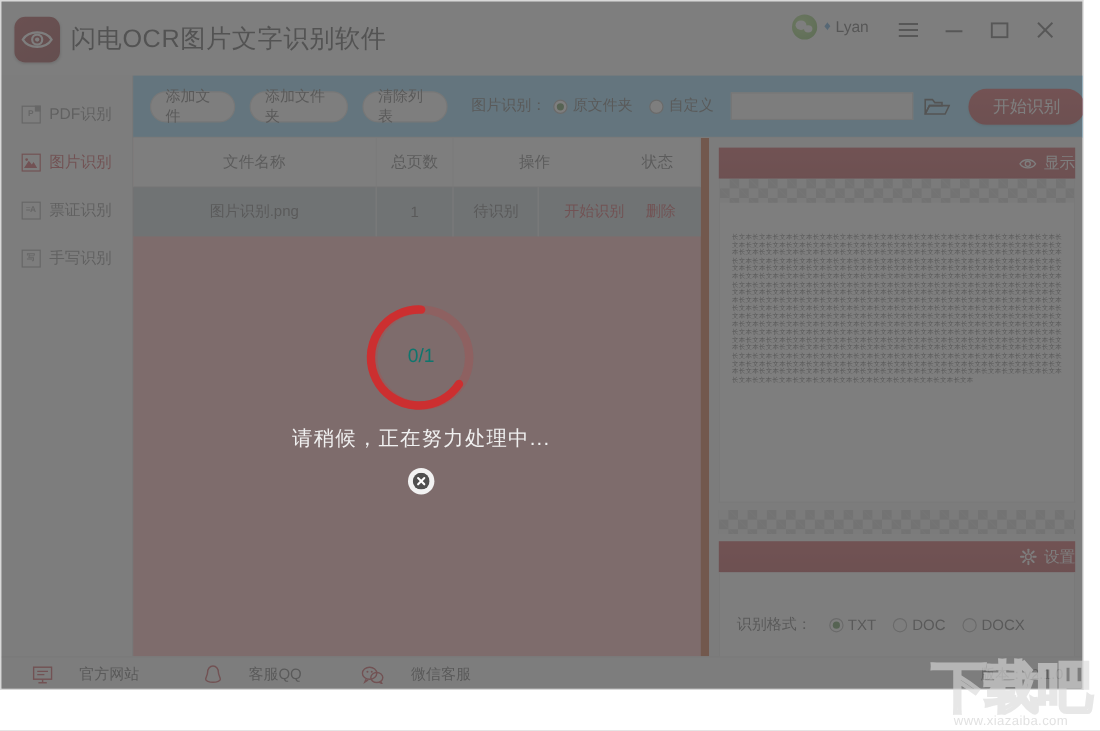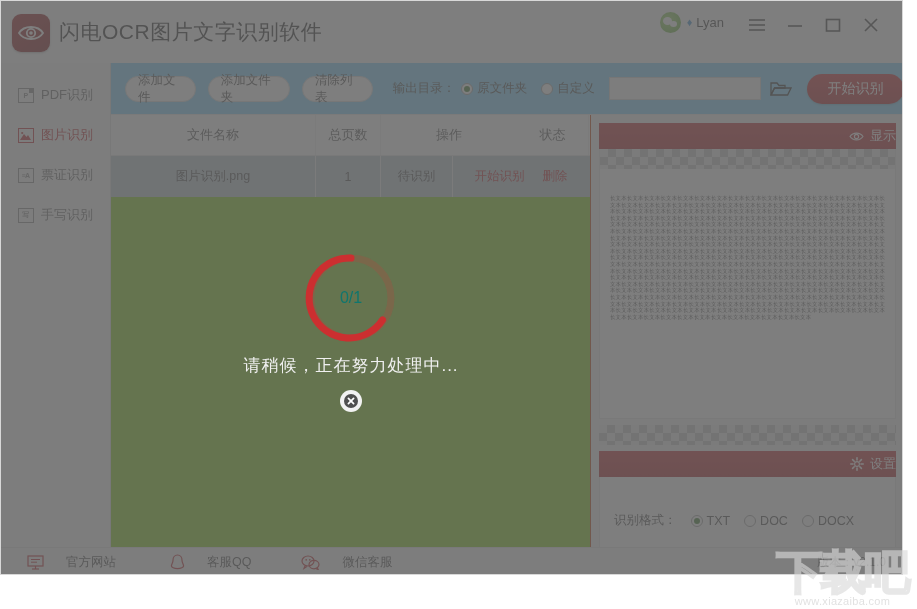--- a/index.html
+++ b/index.html
@@ -130,21 +130,21 @@
     width:108px;height:30px;border-radius:15px;
     background:linear-gradient(180deg,#c8282e,#ab1c22);
     color:#fff;font-size:14px;
     display:flex;align-items:center;justify-content:center;
     cursor:default;box-shadow:0 1px 2px rgba(0,0,0,.18);
   }
 
   
   .table-area{
     position:absolute;left:110px;top:114px;width:480px;height:432px;
-    background:#84cc16;border-right:1px solid #c2410c;box-sizing:border-box;
+    background:#fca5a5;border-right:7px solid #c2410c;box-sizing:border-box;
   }
   .thead{
     display:flex;height:40px;align-items:center;
     border-bottom:1px solid #e7e7e7;background:#fdfdfd;
     font-size:13px;color:#555;
   }
   .th{display:flex;align-items:center;justify-content:center;height:100%;box-sizing:border-box;}
   .c-name{width:205px;border-right:1px solid #ededed;}
   .c-pages{width:65px;border-right:1px solid #ededed;}
   .c-state{width:72px;border-right:1px solid #ededed;}
@@ -320,21 +320,21 @@
       </span>
       <span>手写识别</span>
     </div>
 
   </div>
 
   <div class="toolbar">
     <div class="tb-btn">添加文件</div>
     <div class="tb-btn">添加文件夹</div>
     <div class="tb-btn">清除列表</div>
-    <span class="tb-label">输出目录：</span>
+    <span class="tb-label">图片识别：</span>
 
     <div class="radio-wrap">
       <span class="radio on"></span>
       <span class="radio-lbl">原文件夹</span>
     </div>
     <div class="radio-wrap">
       <span class="radio"></span>
       <span class="radio-lbl">自定义</span>
     </div>
 

